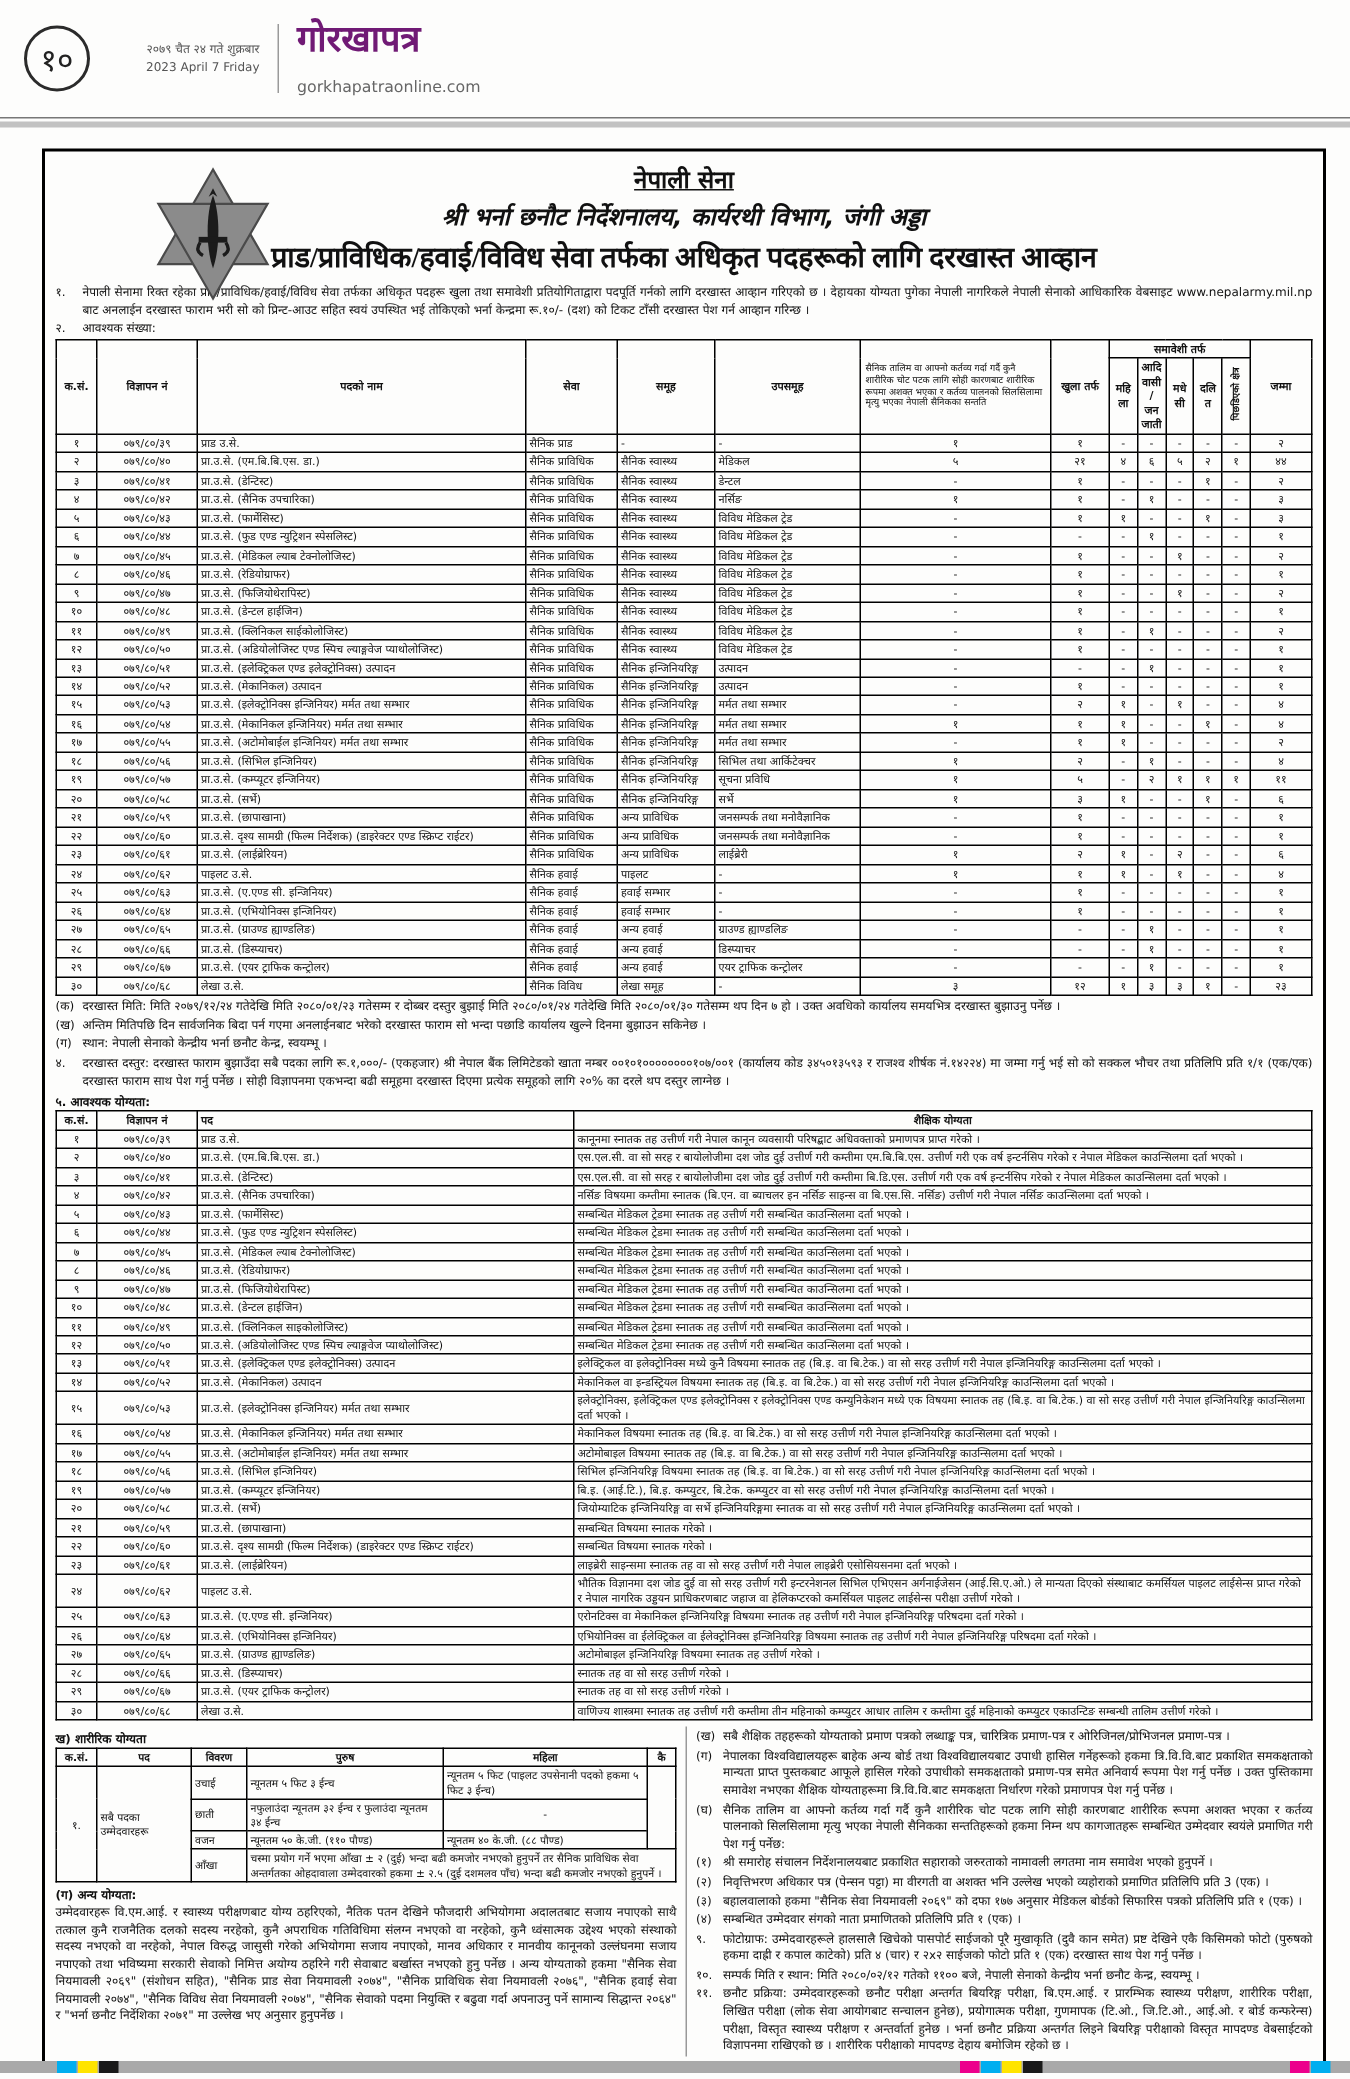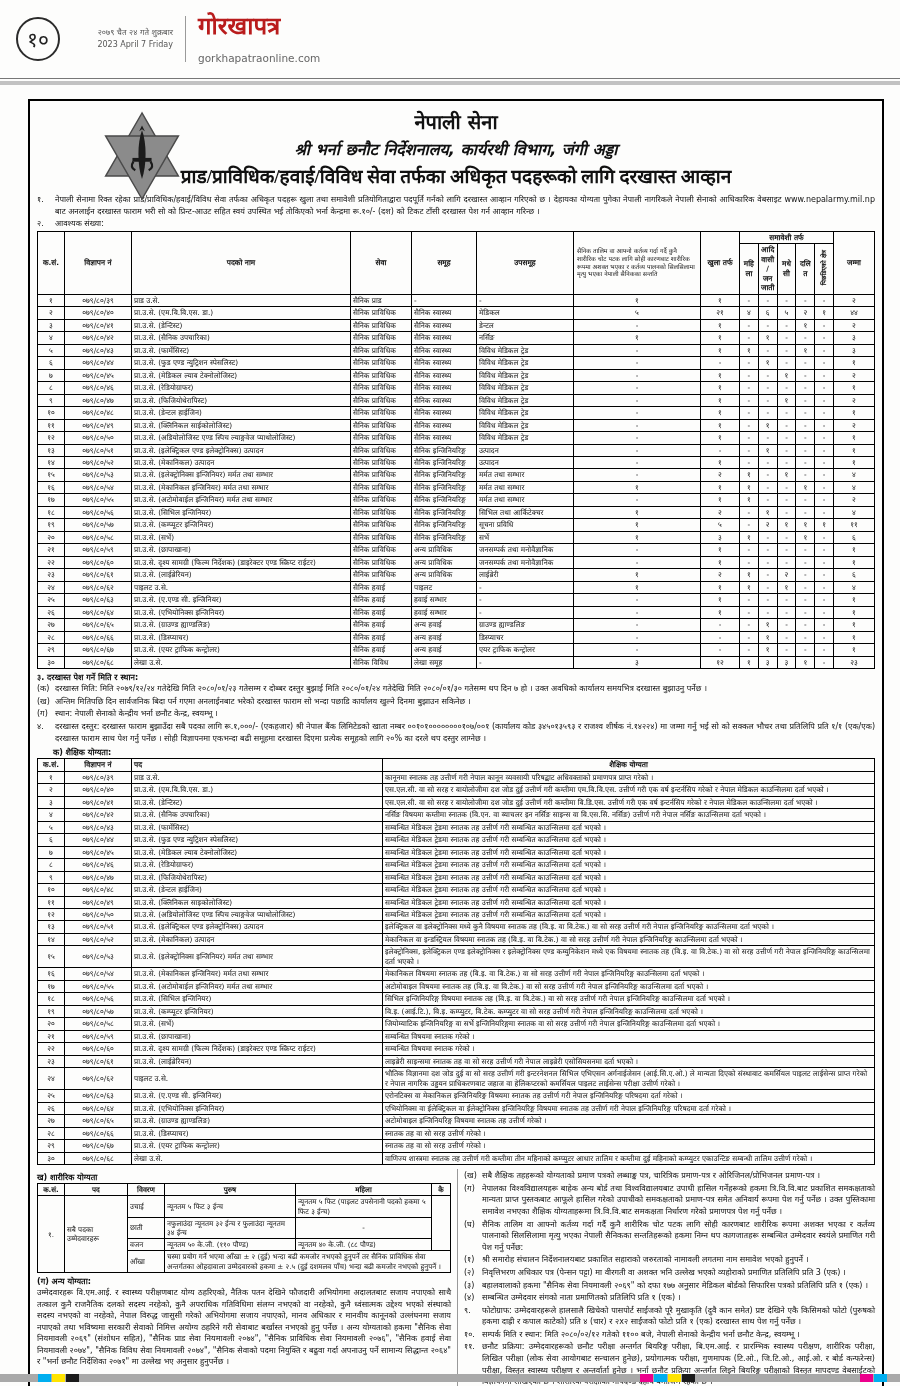--- a/index.html
+++ b/index.html
@@ -4,28 +4,28 @@
 <style>
   html,body{margin:0;padding:0;}
   body{width:900px;height:1386px;background:#fdfdfc;color:#111;
        font-family:"DejaVu Sans","Liberation Sans",sans-serif;overflow:hidden;position:relative;}
   
   .masthead{display:flex;align-items:center;height:78px;padding-left:16px;box-sizing:border-box;}
   .pgnum{width:40px;height:40px;border:2.5px solid #2b2b2b;border-radius:50%;display:flex;
          align-items:center;justify-content:center;font-size:21px;color:#222;flex:0 0 auto;}
   .mdates{margin-left:8px;width:105px;font-size:8px;color:#555;line-height:1.5;text-align:right;}
   .mdiv{width:1px;height:46px;background:#9a9a9a;margin:0 12px;}
-  .paper{font-size:24px;font-weight:bold;color:#b91c1c;line-height:1.05;}
+  .paper{font-size:24px;font-weight:bold;color:#701a75;line-height:1.05;}
   .site{font-size:10.5px;color:#666;margin-top:12px;}
   .toprule{border-top:1px solid #777;border-bottom:4px solid #c2c2c2;height:2px;margin:0;}
   
   .mainbox{margin:14px 16px 0 28px;border:2px solid #000;padding:5px 7px 4px;position:relative;box-sizing:border-box;}
   .titleblock{position:relative;text-align:center;padding:2px 0 4px;}
   .emblem{position:absolute;left:62px;top:4px;}
-  .t1{font-size:20px;font-weight:bold;}
+  .t1{font-size:16px;font-weight:bold;text-decoration:underline;}
   .t2{font-size:16px;font-weight:bold;margin-top:3px;font-style:italic;}
   .t3{font-size:19px;font-weight:bold;margin-top:3px;font-family:Liberation Serif, serif;}
   .t4{font-size:7.5px;margin-top:2px;}
   .bodytext{font-size:8px;line-height:1.45;text-align:justify;}
   .hang{display:flex;margin:1px 0;}
   .hang .mark{flex:0 0 18px;}
   .hang .txt{flex:1;}
   .secTitle{font-size:8px;font-weight:bold;margin:2px 0 1px;}
   .plain{font-size:8px;line-height:1.45;text-align:justify;}
   
@@ -603,42 +603,41 @@
           <td>१</td>
           <td>३</td>
           <td>३</td>
           <td>१</td>
           <td>-</td>
           <td>२३</td>
         </tr>
       </tbody>
   </table>
 
-  <div class="secTitle">३. दरखास्त पेश गर्ने मिति र स्थान:</div>
   <div class="bodytext">
       <div class="hang">
         <span class="mark">(क)</span>
         <span class="txt">दरखास्त मिति: मिति २०७९/१२/२४ गतेदेखि मिति २०८०/०१/२३ गतेसम्म र दोब्बर दस्तुर बुझाई मिति २०८०/०१/२४ गतेदेखि मिति २०८०/०१/३० गतेसम्म थप दिन ७ हो । उक्त अवधिको कार्यालय समयभित्र दरखास्त बुझाउनु पर्नेछ ।</span>
       </div>
       <div class="hang">
         <span class="mark">(ख)</span>
         <span class="txt">अन्तिम मितिपछि दिन सार्वजनिक बिदा पर्न गएमा अनलाईनबाट भरेको दरखास्त फाराम सो भन्दा पछाडि कार्यालय खुल्ने दिनमा बुझाउन सकिनेछ ।</span>
       </div>
       <div class="hang">
         <span class="mark">(ग)</span>
         <span class="txt">स्थान: नेपाली सेनाको केन्द्रीय भर्ना छनौट केन्द्र, स्वयम्भू ।</span>
       </div>
     </div>
   <div class="bodytext">
     <div class="hang">
       <span class="mark">४.</span>
       <span class="txt">दरखास्त दस्तुर: दरखास्त फाराम बुझाउँदा सबै पदका लागि रू.१,०००/- (एकहजार) श्री नेपाल बैंक लिमिटेडको खाता नम्बर ००१०१००००००००१०७/००१ (कार्यालय कोड ३४५०१३५९३ र राजश्व शीर्षक नं.१४२२४) मा जम्मा गर्नु भई सो को सक्कल भौचर तथा प्रतिलिपि प्रति १/१ (एक/एक) दरखास्त फाराम साथ पेश गर्नु पर्नेछ । सोही विज्ञापनमा एकभन्दा बढी समूहमा दरखास्त दिएमा प्रत्येक समूहको लागि २०% का दरले थप दस्तुर लाग्नेछ ।</span>
     </div>
   </div>
-  <div class="secTitle" style="padding-left:16px;">क) शैक्षिक योग्यता:</div>
+  <div class="secTitle">५. आवश्यक योग्यता:</div>
 
   <table class="etab">
     <thead>
       <tr>
         <th class="w-sn">क.सं.</th>
         <th class="w-ad">विज्ञापन नं</th>
         <th class="w-post" style="text-align:left;">पद</th>
         <th>शैक्षिक योग्यता</th>
       </tr>
     </thead>

